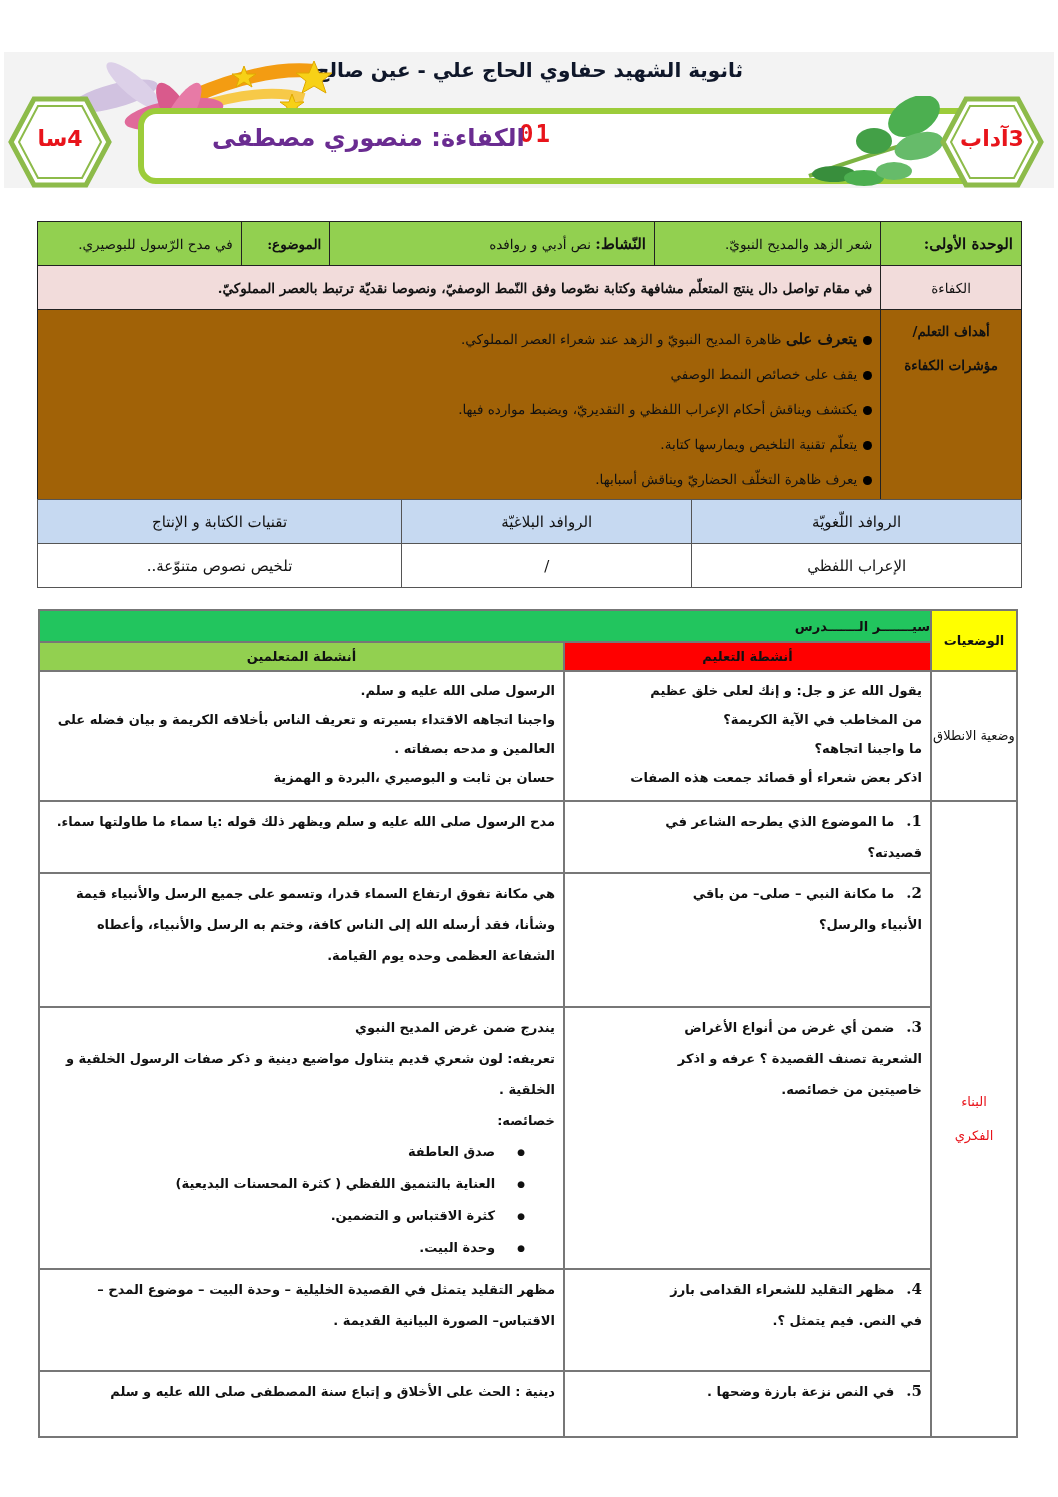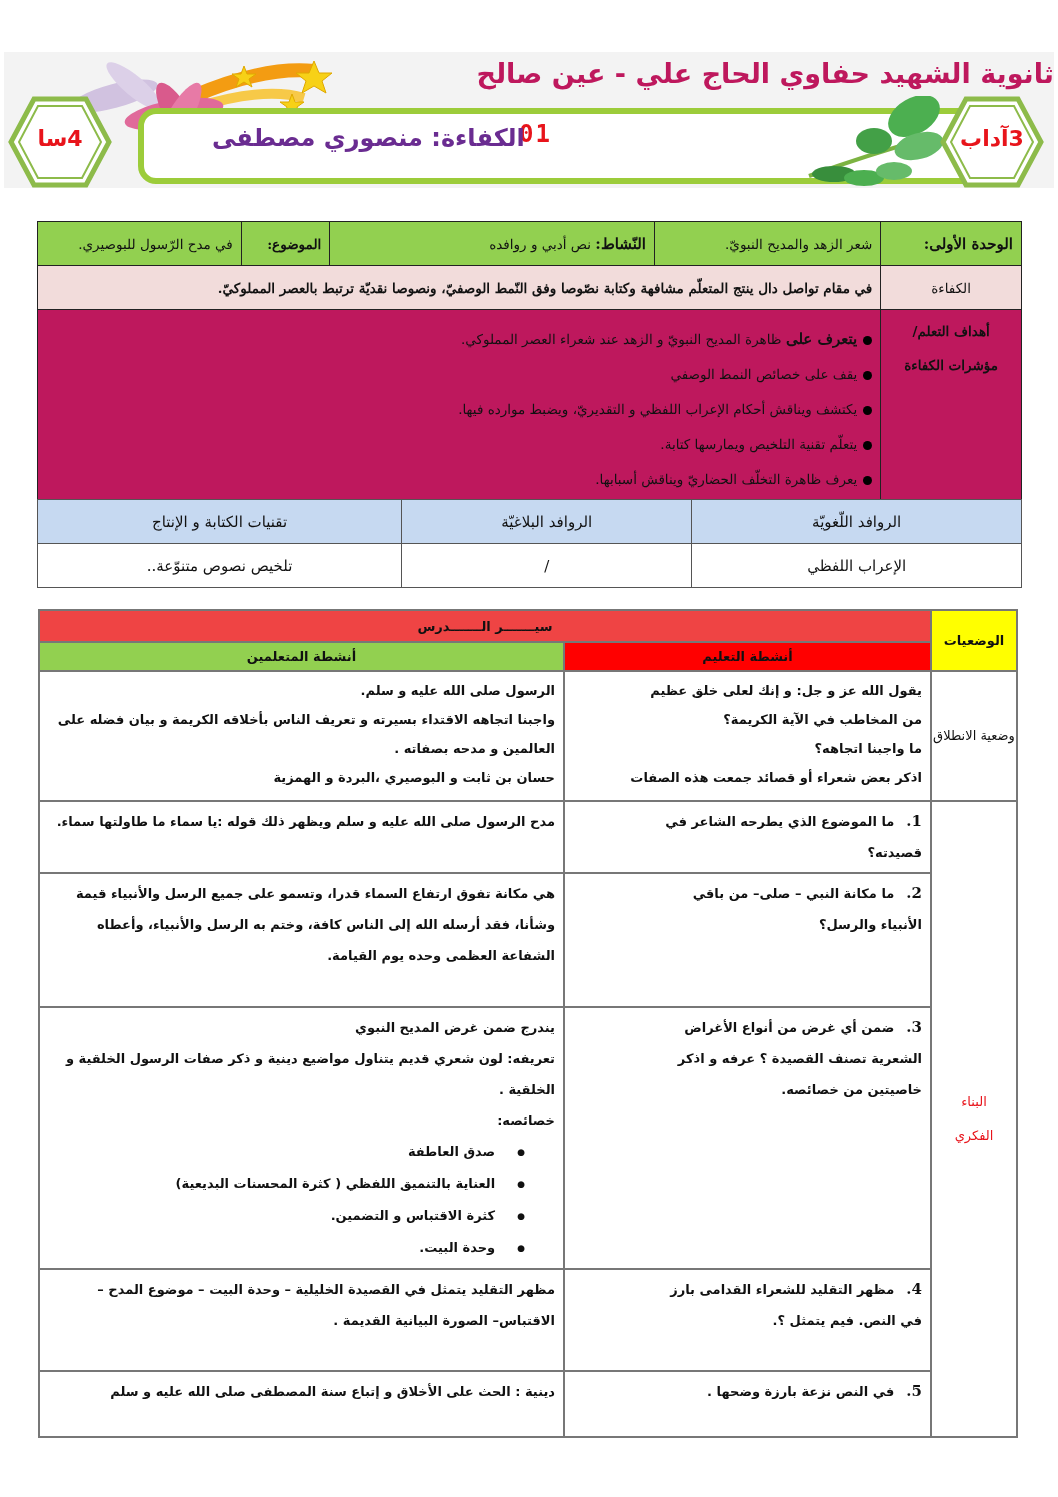--- a/index.html
+++ b/index.html
@@ -1,56 +1,56 @@
 <!DOCTYPE html>
 <html><head>
 <meta charset="utf-8">
 <style>
   * { box-sizing: border-box; margin: 0; padding: 0; }
   html, body { width: 1058px; height: 1497px; background: #ffffff; }
   body { position: relative; font-family: "DejaVu Serif", serif; color: #111; direction: rtl; overflow: hidden; }
 
   
   .banner { position: absolute; left: 4px; top: 52px; width: 1050px; height: 136px; background: #f3f3f3; }
-  .school { position: absolute; left: 0; right: 0; top: 6px; font-family: "DejaVu Sans", sans-serif; font-weight: bold; font-size: 27px; color: #be185d; }
+  .school { position: absolute; left: 0; right: 0; top: 6px; text-align: center; font-family: "DejaVu Sans", sans-serif; font-weight: bold; font-size: 20px; color: #0f172a; }
   .title-box { position: absolute; left: 134px; top: 56px; width: 860px; height: 76px; border: 6px solid #9ccc3a; border-radius: 18px; background: #ffffff; }
   .title-main { position: absolute; right: 240px; top: 6px; font-family: "DejaVu Sans", sans-serif; font-weight: bold; font-size: 30px; color: #e8141b; white-space: nowrap; }
   .title-num { position: absolute; right: 440px; top: 6px; font-family: "DejaVu Sans Mono", monospace; font-weight: bold; font-size: 24px; color: #e8141b; letter-spacing: 2px; }
   .teacher { position: absolute; left: 68px; top: 10px; font-family: "DejaVu Sans", sans-serif; font-weight: bold; font-size: 24px; color: #6a2c91; white-space: nowrap; }
   .hex { position: absolute; top: 96px; width: 104px; height: 72px; }
   .hex-left { left: 8px; }
   .hex-right { right: 14px; }
   .hex svg { position: absolute; left: 0; top: 0; }
   .hex-label { position: absolute; left: 0; right: 0; top: 30px; text-align: center; font-family: "DejaVu Sans", sans-serif; font-weight: bold; font-size: 22px; color: #e8141b; }
   .deco-flower { position: absolute; left: 40px; top: 4px; }
   .deco-leaves { position: absolute; left: 800px; top: 44px; }
 
   
   table { border-collapse: collapse; position: absolute; }
   .info { left: 37px; top: 221px; width: 985px; }
   .info td { border: 1.3px solid #222; font-size: 13.5px; padding: 8px 8px; vertical-align: middle; }
   .info .row1 td { background: #92d050; height: 44px; }
   .info .row2 td { background: #f2dcdb; height: 44px; }
-  .info .row3 td { background: #be185d; height: 187px; vertical-align: top; }
+  .info .row3 td { background: #a16207; height: 187px; vertical-align: top; }
   .lbl { font-weight: bold; font-size: 15px; }
   .bold { font-weight: bold; }
   .goals-label { text-align: center; font-weight: bold; font-size: 14.5px; line-height: 34px; padding-top: 4px !important; }
   .goals-list { list-style: none; padding: 4px 0 0 0; }
   .goals-list li { font-size: 13.5px; line-height: 35px; white-space: nowrap; }
   .goals-list li .dot { display: inline-block; width: 9px; height: 9px; border-radius: 50%; background: #000; margin-left: 6px; vertical-align: middle; }
   .goals-list li .big { font-weight: bold; font-size: 15px; }
 
   .tribs { left: 37px; top: 499px; width: 985px; }
   .tribs td { border: 1.3px solid #555; text-align: center; font-size: 15px; height: 44px; }
   .tribs .hdr td { background: #c6d9f1; }
 
   
   .lesson { left: 38px; top: 609px; width: 980px; font-family: "DejaVu Sans", sans-serif; }
   .lesson td { border: 2px solid #777; font-size: 13px; vertical-align: top; }
-  .sir { background: #ef4444; text-align: center; font-weight: bold; font-size: 17px; height: 32px; vertical-align: middle !important; }
+  .sir { background: #22c55e; font-weight: bold; font-size: 17px; height: 32px; vertical-align: middle !important; }
   .learners-h { background: #92d050; text-align: center; font-weight: bold; font-size: 17px; height: 29px; vertical-align: middle !important; }
   .teach-h { background: #ff0000; text-align: center; font-weight: bold; font-size: 17px; height: 29px; vertical-align: middle !important; }
   .phase-h { background: #ffff00; text-align: center; font-weight: bold; font-size: 14px; vertical-align: middle !important; width: 86px; }
   .phase { text-align: center; vertical-align: middle !important; font-size: 14px; line-height: 34px; font-weight: normal; }
   .phase.red { color: #e8141b; }
   .cell { padding: 4px 8px; font-weight: bold; line-height: 31px; }
   .q { padding: 4px 8px 4px 88px; font-weight: bold; line-height: 31px; }
   .q .num { font-family: "DejaVu Serif", serif; font-size: 15px; margin-left: 12px; }
   .feat { list-style: none; padding-right: 30px; }
   .feat li::before { content: "●"; font-size: 9px; margin-left: 22px; vertical-align: middle; }

